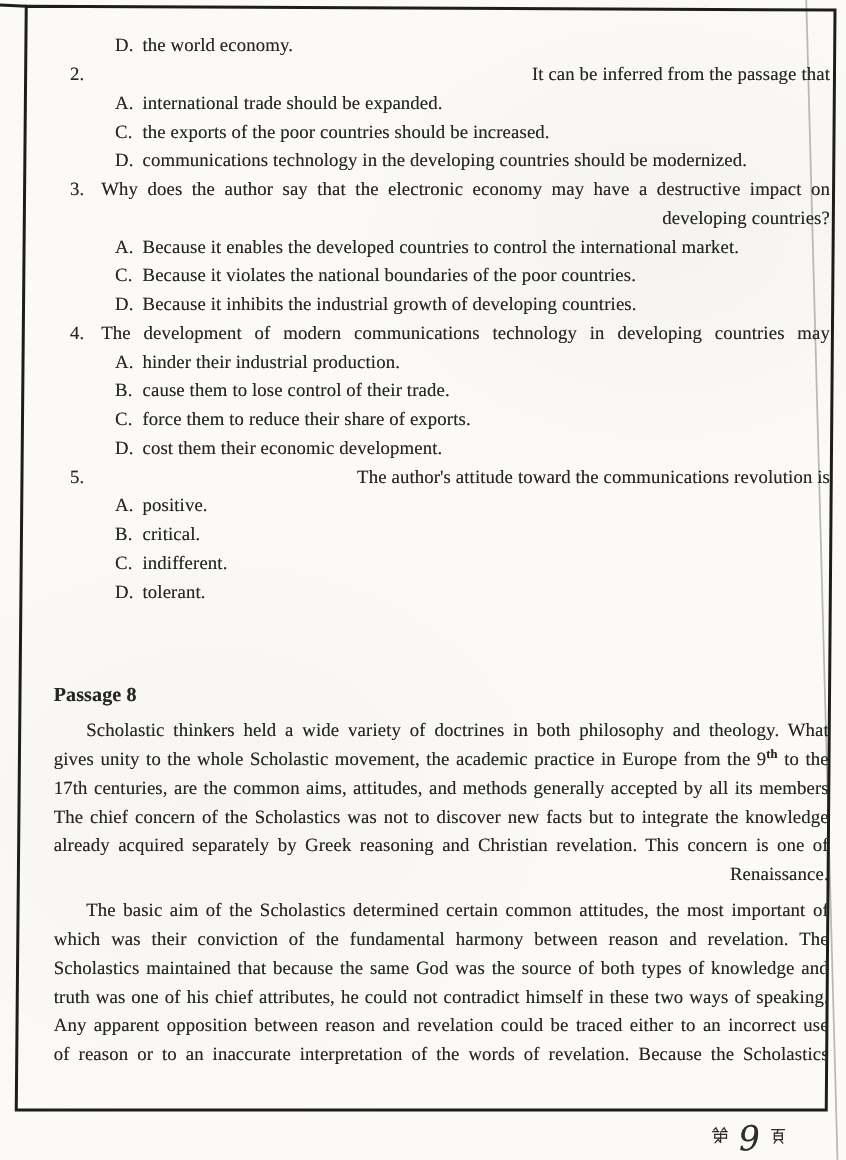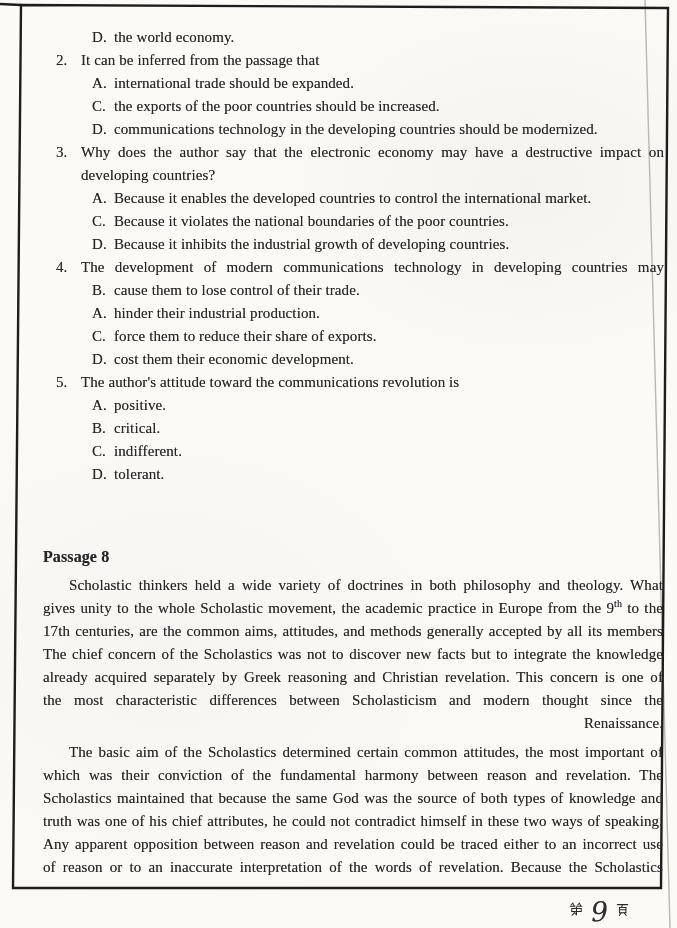--- a/index.html
+++ b/index.html
@@ -14,32 +14,32 @@
     font-family:"Liberation Serif","DejaVu Serif",serif;
     color:#262626;
   }
   .scan-lines{position:absolute;left:0;top:0;width:677px;height:928px;pointer-events:none;}
   .content{position:absolute;left:0;top:0;width:592px;height:928px;
     text-shadow:0 0 0.5px rgba(45,45,45,0.55);margin-left:16px;}
   #questions{position:absolute;left:40px;top:26px;width:608px;
     font-size:15px;line-height:23px;letter-spacing:0.1px;}
   .qrow{position:relative;padding-left:25px;}
   .qnum{position:absolute;left:0;top:0;width:25px;}
-  .stem-line{min-height:23px;}
+  .stem-line{min-height:23px;text-align:right;}
   .jline{text-align:justify;text-align-last:justify;}
   .opt{padding-left:36px;min-height:23px;}
   .opt-letter{display:inline-block;width:22px;}
   .lead-opt{padding-left:36px;min-height:23px;}
   #passages{position:absolute;left:27px;top:546px;width:620px;
     font-size:15px;line-height:23px;letter-spacing:0.1px;}
   .passage-heading{font-weight:bold;font-size:16px;line-height:22px;}
   .para{margin-top:6px;}
   .pline{min-height:23px;text-align:right;}
   .indent{text-indent:26px;}
-  sup{font-size:10px;line-height:0;vertical-align:super;}
+  sup{font-size:10px;line-height:0;vertical-align:super;font-weight:bold;}
   #footer{position:absolute;left:553px;top:895px;height:32px;
     display:flex;align-items:center;gap:7px;}
   .hand-nine{font-style:italic;font-size:27px;line-height:27px;
     font-family:"DejaVu Serif",serif;color:#2e2e2e;
     display:inline-block;transform:rotate(-3deg);}
   .cjk-glyph{display:inline-block;}
   .sr{position:absolute;width:1px;height:1px;overflow:hidden;
     clip:rect(0 0 0 0);white-space:nowrap;}
 </style>
 </head>
@@ -78,22 +78,22 @@
         </div>
         <div class="opt"><span class="opt-letter">A.</span><span>Because it enables the developed countries to control the international market.</span></div>
         <div class="opt"><span class="opt-letter">C.</span><span>Because it violates the national boundaries of the poor countries.</span></div>
         <div class="opt"><span class="opt-letter">D.</span><span>Because it inhibits the industrial growth of developing countries.</span></div>
         <div class="qrow">
           <span class="qnum">4.</span>
           <div>
             <div class="stem-line jline">The development of modern communications technology in developing countries may</div>
           </div>
         </div>
+        <div class="opt"><span class="opt-letter">A.</span><span>hinder their industrial production.</span></div>
         <div class="opt"><span class="opt-letter">B.</span><span>cause them to lose control of their trade.</span></div>
-        <div class="opt"><span class="opt-letter">A.</span><span>hinder their industrial production.</span></div>
         <div class="opt"><span class="opt-letter">C.</span><span>force them to reduce their share of exports.</span></div>
         <div class="opt"><span class="opt-letter">D.</span><span>cost them their economic development.</span></div>
         <div class="qrow">
           <span class="qnum">5.</span>
           <div>
             <div class="stem-line">The author's attitude toward the communications revolution is</div>
           </div>
         </div>
         <div class="opt"><span class="opt-letter">A.</span><span>positive.</span></div>
         <div class="opt"><span class="opt-letter">B.</span><span>critical.</span></div>
@@ -103,21 +103,20 @@
 
     <div id="passages">
       <div class="passage-heading">Passage 8</div>
       <div id="paras">
           <div class="para">
             <div class="pline indent jline">Scholastic thinkers held a wide variety of doctrines in both philosophy and theology. What</div>
             <div class="pline jline">gives unity to the whole Scholastic movement, the academic practice in Europe from the 9<sup>th</sup> to the</div>
             <div class="pline jline">17th centuries, are the common aims, attitudes, and methods generally accepted by all its members</div>
             <div class="pline jline">The chief concern of the Scholastics was not to discover new facts but to integrate the knowledge</div>
             <div class="pline jline">already acquired separately by Greek reasoning and Christian revelation. This concern is one of</div>
-            <div class="pline jline">the most characteristic differences between Scholasticism and modern thought since the</div>
             <div class="pline">Renaissance.</div>
           </div>
           <div class="para">
             <div class="pline indent jline">The basic aim of the Scholastics determined certain common attitudes, the most important of</div>
             <div class="pline jline">which was their conviction of the fundamental harmony between reason and revelation. The</div>
             <div class="pline jline">Scholastics maintained that because the same God was the source of both types of knowledge and</div>
             <div class="pline jline">truth was one of his chief attributes, he could not contradict himself in these two ways of speaking.</div>
             <div class="pline jline">Any apparent opposition between reason and revelation could be traced either to an incorrect use</div>
             <div class="pline jline">of reason or to an inaccurate interpretation of the words of revelation. Because the Scholastics</div>
           </div>

